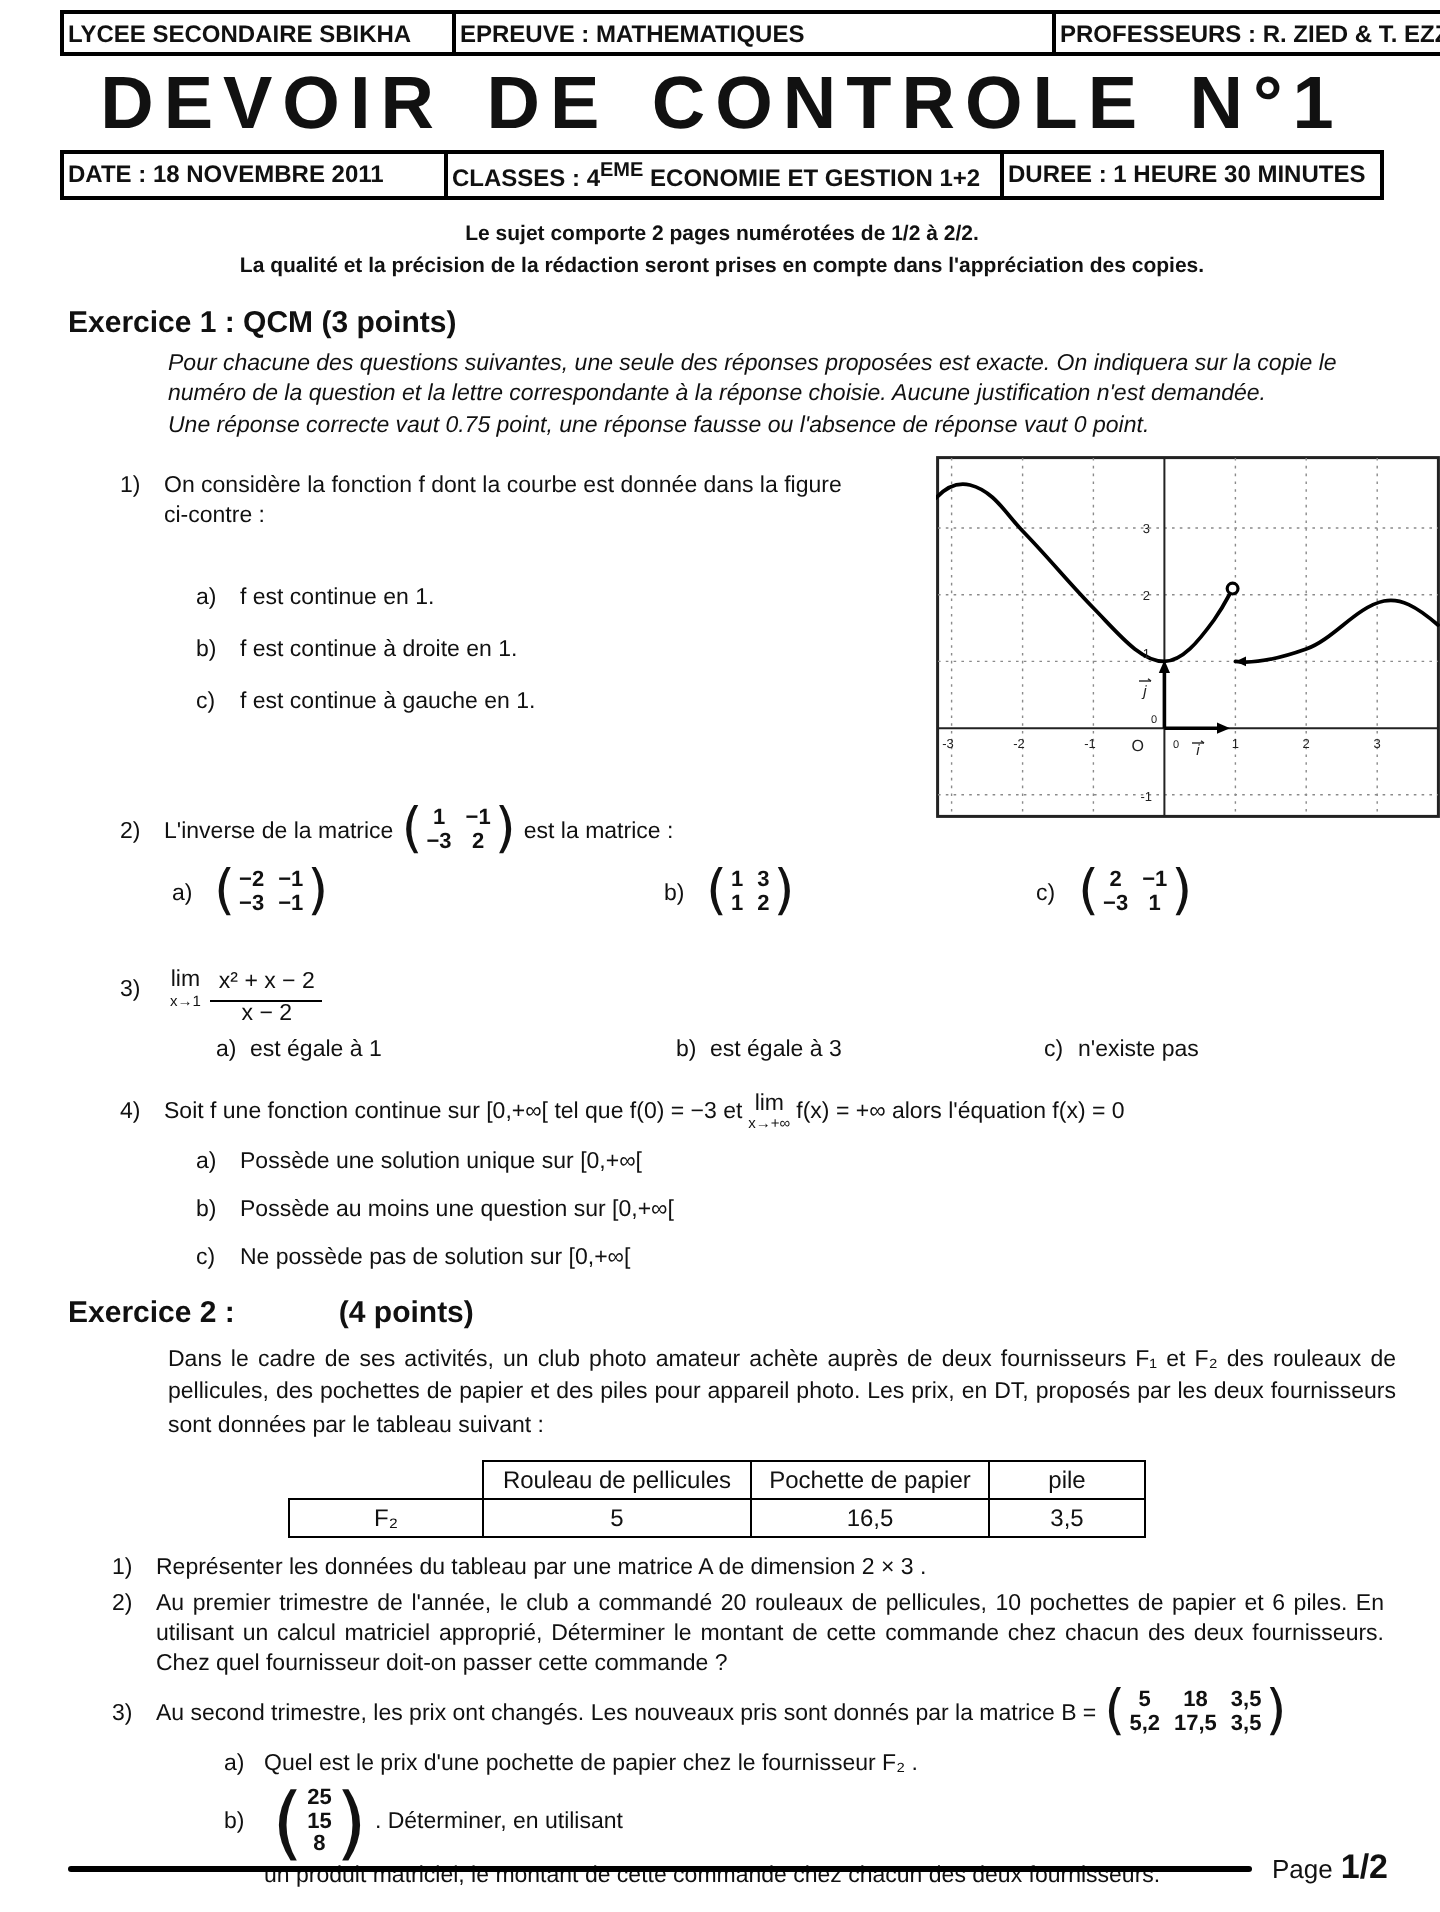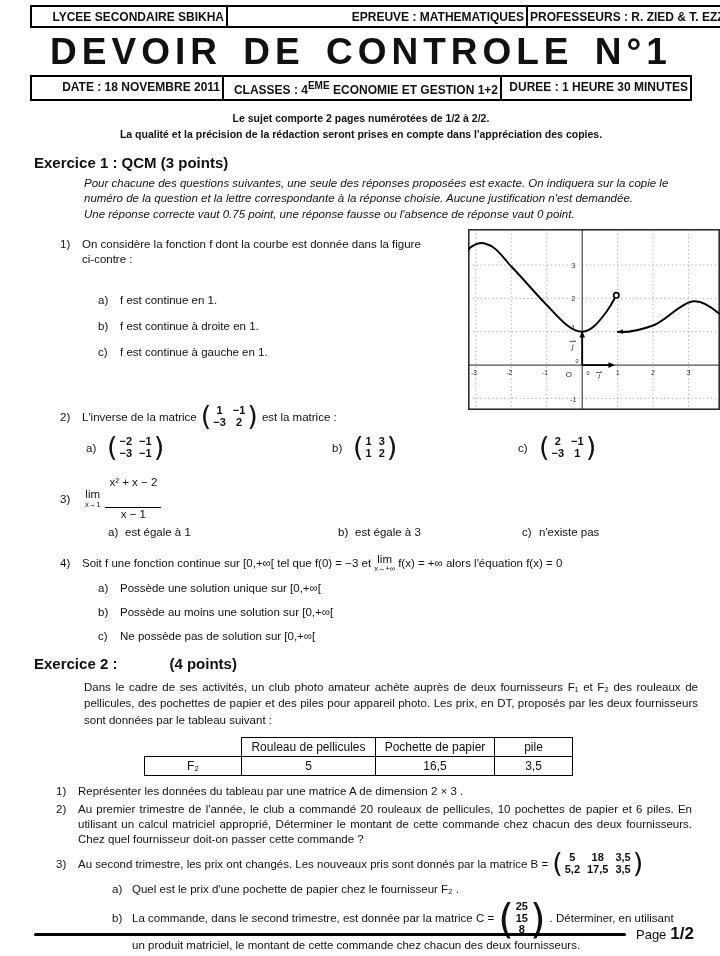--- a/index.html
+++ b/index.html
@@ -9,21 +9,21 @@
     background:#ffffff; color:#111;
     font-family:"Liberation Sans","DejaVu Sans",sans-serif;
     overflow:hidden; padding:5px 28px 0 30px;
   }
   
   .hdr-grid { display:grid; border-collapse:collapse; }
   .hdr-grid.top { grid-template-columns:196px 300px 1fr; }
   .hdr-grid.bot { grid-template-columns:192px 278px 1fr; }
   .hdr-cell {
     border:2.5px solid #000; border-right:none;
-    font-weight:bold; font-size:12px; text-align:right; padding:3px 2px 2px;
+    font-weight:bold; font-size:12px; text-align:left; padding:3px 2px 2px;
     white-space:nowrap;
   }
   .hdr-cell:last-child { border-right:2.5px solid #000; }
   .doc-title {
     text-align:center; font-size:37px; font-weight:800; letter-spacing:5px;
     word-spacing:6px; padding:3px 0 2px; white-space:nowrap;
   }
   .sup { font-size:10px; vertical-align:super; font-weight:bold; }
   .notice { text-align:center; font-weight:bold; font-size:10.5px; margin-top:9px; line-height:1.55; }
   
@@ -54,21 +54,21 @@
   .mtx.tall .par { font-size:40px; }
   .opts3 { position:relative; height:32px; margin-top:8px; }
   .opt-abs { position:absolute; top:0; display:flex; align-items:center; font-size:11.5px; }
   .opt-abs .optlab { width:17px; }
   .q3-block { margin:8px 0 0 30px; }
   .q3-stmt { display:flex; align-items:center; font-size:11.5px; }
   .lim { display:inline-flex; flex-direction:column; align-items:center; line-height:1; vertical-align:-7px; margin:0 3px; }
   .lim .lw { font-size:11.5px; }
   .lim .ls { font-size:7.5px; margin-top:0px; }
   .frac { display:inline-flex; flex-direction:column; text-align:center; line-height:1.2; font-size:11.5px; margin-left:2px; }
-  .frac .num { border-bottom:1.2px solid #000; padding:0 4px 17px; }
+  .frac .num { border-bottom:1.2px solid #000; padding:0 4px 1px;margin-top:10px; }
   .opts3.q3o { height:18px; margin-top:4px; }
   .q4-block { margin:10px 0 0 30px; }
   .q4-stmt { display:flex; align-items:center; font-size:11.5px; flex-wrap:nowrap; white-space:nowrap; }
   .q4-opts { margin:8px 0 0 38px; }
   .q4-opts .optrow { margin-bottom:9px; align-items:center; }
   
   .intro { font-size:11.5px; line-height:1.45; margin:7px 0 0 54px; width:614px; text-align:justify; }
   table.price { border-collapse:collapse; margin:8px 0 0 114px; font-size:12px; }
   table.price td, table.price th { border:1.7px solid #000; text-align:center; font-weight:normal; padding:1px 6px; height:19px; }
   table.price th { white-space:nowrap; }
@@ -265,21 +265,21 @@
 
   <div class="q3-block">
     <div class="q3-stmt">
       <span class="qnum">3)</span>
       <span class="lim">
           <span class="lw">lim</span>
           <span class="ls">x→1</span>
         </span>
       <span class="frac">
           <span class="num">x² + x − 2</span>
-          <span class="den">x − 1</span>
+          <span class="den">x − 2</span>
         </span>
     </div>
     <div class="opts3 q3o">
       <div class="opt-abs" style="left:48px;">
           <span class="optlab">a)</span>
           <span>est égale à 1</span>
         </div>
       <div class="opt-abs" style="left:278px;">
           <span class="optlab">b)</span>
           <span>est égale à 3</span>
@@ -301,21 +301,21 @@
         </span>
       <span> f(x) = +∞  alors l'équation  f(x) = 0</span>
     </div>
     <div class="q4-opts">
       <div class="optrow">
           <span class="optlab">a)</span>
           <span>Possède une solution unique sur  [0,+∞[</span>
         </div>
       <div class="optrow">
           <span class="optlab">b)</span>
-          <span>Possède au moins une solution sur  [0,+∞[</span>
+          <span>Possède au moins une question sur  [0,+∞[</span>
         </div>
       <div class="optrow">
           <span class="optlab">c)</span>
           <span>Ne possède pas de solution sur  [0,+∞[</span>
         </div>
     </div>
   </div>
 
   <div class="ex-head">
     <span>Exercice 2 :</span><span class="pts-gap"></span><span>(4 points)</span>
@@ -363,21 +363,20 @@
           </span>
           <span class="par">)</span>
         </span>
     </div>
     <div class="subopt">
       <span class="optlab">a)</span>
       <div class="optbody">Quel est le prix d'une pochette de papier chez le fournisseur F₂ .</div>
     </div>
     <div class="subopt brow">
       <span class="optlab">b)</span>
-      <span>La commande, dans le second trimestre, est donnée par la matrice  C =</span>
       <span class="mtx tall">
           <span class="par">(</span>
           <span class="cells c1">
             <span>25</span>
             <span>15</span>
             <span>8</span>
           </span>
           <span class="par">)</span>
         </span>
       <span>. Déterminer, en utilisant</span>

